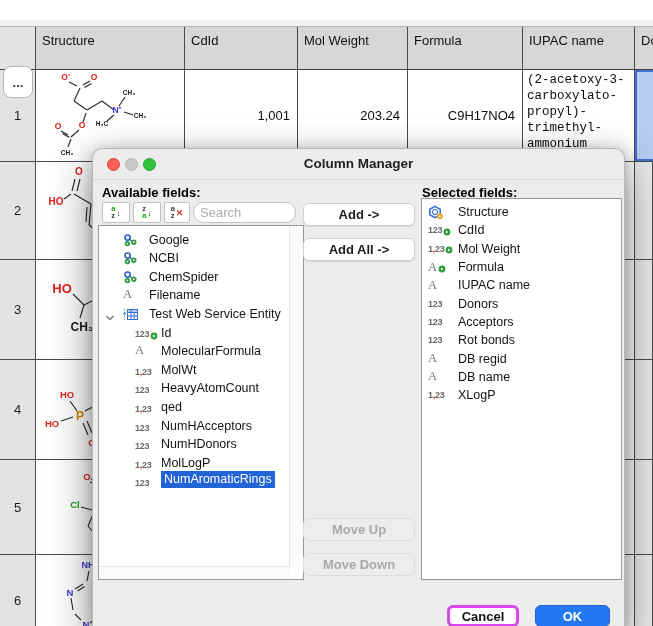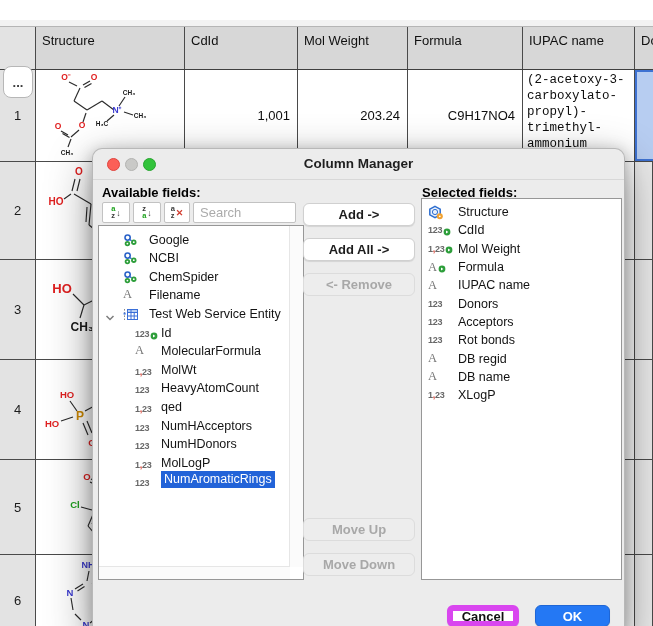--- a/index.html
+++ b/index.html
@@ -38,21 +38,21 @@
   .dot.grn{left:50px;background:#32c33b;border:1px solid #27a52f;}
   .dtitle{position:absolute;left:0;right:0;top:7px;text-align:center;font-size:13.5px;font-weight:bold;color:#1f1f1f;}
   .flabel{position:absolute;font-size:13px;font-weight:bold;color:#000;}
 
   .sbtn{position:absolute;height:21px;background:#fff;border:1px solid #c2c2c2;border-radius:2px;margin:0;padding:0 2px;
         display:flex;align-items:center;justify-content:center;gap:1px;cursor:pointer;font-family:"Liberation Sans",sans-serif;}
   .scol{display:flex;flex-direction:column;line-height:6.5px;font-size:7.5px;font-weight:bold;color:#3a3a3a;}
   .ga{color:#1ea21e;}
   .sarrow{font-size:9px;color:#3a3a3a;font-weight:bold;}
   .sx{font-size:9px;color:#d23b2e;font-weight:bold;}
-  .search{position:absolute;height:21px;border:1px solid #c2c2c2;border-radius:2px;background:#fff;
+  .search{position:absolute;height:21px;border:1px solid #c2c2c2;border-radius:10px;background:#fff;
           font-family:"Liberation Sans",sans-serif;font-size:13px;color:#333;padding:0 6px;box-sizing:border-box;outline:none;}
   .search::placeholder{color:#ababab;}
 
   .list{position:absolute;background:#fff;border:1px solid #979797;overflow:hidden;}
   .vscroll{position:absolute;top:0;right:0;width:13px;bottom:12px;background:#fbfbfb;border-left:1px solid #e6e6e6;}
   .hscroll{position:absolute;left:0;right:13px;bottom:0;height:12px;background:#fbfbfb;border-top:1px solid #e6e6e6;}
 
   .trow{position:relative;display:flex;align-items:flex-end;height:18.6px;padding-left:24px;cursor:default;}
   .trow.lvl1{padding-left:36px;}
   .ticon{flex:0 0 26px;width:26px;display:flex;align-items:center;font-size:9px;font-weight:bold;color:#686868;letter-spacing:-.3px;}
@@ -63,21 +63,21 @@
   .chev{position:absolute;left:6px;top:6px;}
 
   .srow{display:flex;align-items:center;height:18.3px;padding-left:6px;}
   .srow .ticon{flex:0 0 30px;width:30px;}
   .slab{font-size:12.5px;color:#131313;white-space:nowrap;}
 
   .pbtn{position:absolute;width:112px;height:23px;border-radius:6px;background:#fff;border:1px solid #d0d0d0;
         box-shadow:0 1px 1px rgba(0,0,0,.10);font-family:"Liberation Sans",sans-serif;font-size:13px;font-weight:bold;
         color:#1c1c1c;display:flex;align-items:center;justify-content:center;cursor:pointer;padding:0;}
   .pbtn.dis{background:#ededed;border-color:#dcdcdc;color:#a8a8a8;box-shadow:none;cursor:default;}
-  .cbtn{position:absolute;width:72px;height:22px;border-radius:6px;background:#fff;border:6px solid #d946ef;
+  .cbtn{position:absolute;width:72px;height:22px;border-radius:6px;background:#fff;border:3px solid #d946ef;
         box-shadow:0 1px 1px rgba(0,0,0,.12);font-family:"Liberation Sans",sans-serif;font-size:13px;font-weight:bold;color:#111;
         display:flex;align-items:center;justify-content:center;cursor:pointer;padding:0;}
   .okbtn{position:absolute;width:75px;height:22px;border-radius:6px;background:#2478f4;border:1px solid #1e66d6;
         box-shadow:0 1px 1px rgba(0,0,0,.15);font-family:"Liberation Sans",sans-serif;font-size:13px;font-weight:bold;color:#fff;
         display:flex;align-items:center;justify-content:center;cursor:pointer;padding:0;}
 </style>
 </head>
 <body>
 
 <div class="stage">
@@ -416,21 +416,20 @@
             </span>
           <span class="tlab sel">NumAromaticRings</span>
         </div>
       </div>
       <div class="vscroll"></div>
       <div class="hscroll"></div>
     </div>
 
     <button class="pbtn" style="left:210px;top:54px;">Add -&gt;</button>
     <button class="pbtn" style="left:210px;top:89px;">Add All -&gt;</button>
-    <button class="pbtn dis" style="left:210px;top:124px;">&lt;- Remove</button>
     <button class="pbtn dis" style="left:210px;top:369px;">Move Up</button>
     <button class="pbtn dis" style="left:210px;top:404px;">Move Down</button>
 
     <div class="list" style="left:328px;top:49px;width:199px;height:380px;">
       <div style="padding-top:4px;">
         <div class="srow">
           <span class="ticon">
             <svg width="16" height="15" viewBox="0 0 16 15">
                 <polygon points="7,1.4 12.2,4.2 12.2,9.8 7,12.6 1.8,9.8 1.8,4.2" fill="#eaf1fb" stroke="#2f6fd0" stroke-width="1.5"></polygon>
                 <circle cx="7" cy="7" r="2.6" fill="none" stroke="#2f6fd0" stroke-width="1"></circle>

